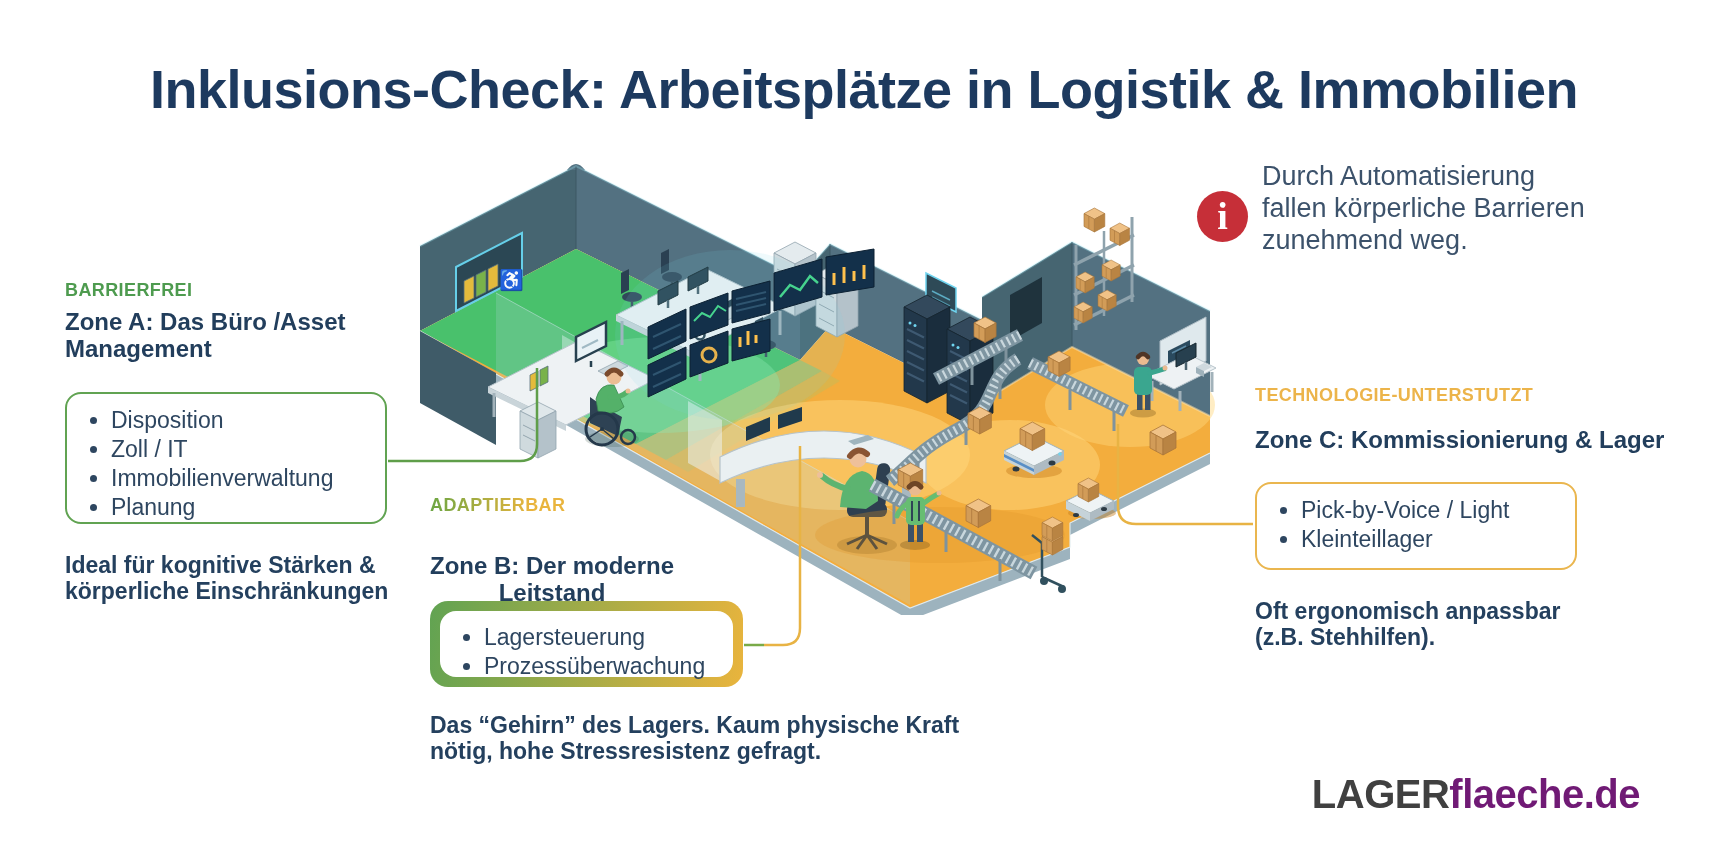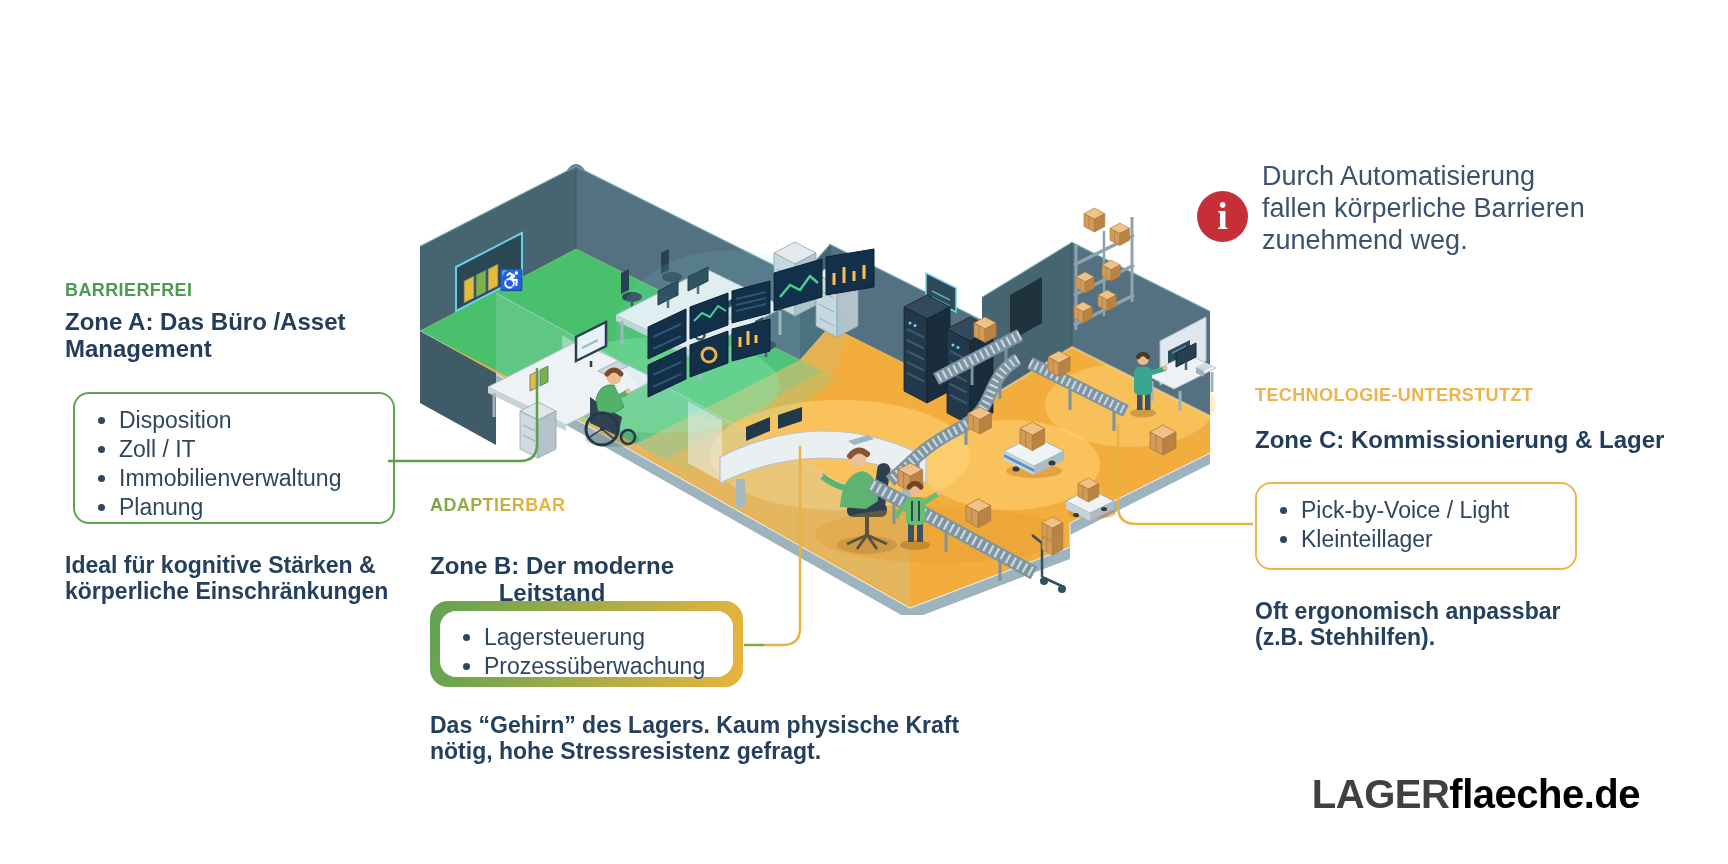--- a/index.html
+++ b/index.html
@@ -11,46 +11,47 @@
   .tag{font-size:18px;font-weight:700;letter-spacing:.4px;}
   .tag-a{left:65px;top:280px;color:#4e9b4f;}
   .tag-b{left:430px;top:495px;background:linear-gradient(90deg,#6ca644,#e9b43d 75%);
          -webkit-background-clip:text;background-clip:text;color:transparent;}
   .tag-c{left:1255px;top:385px;color:#ecb44a;}
   .zone-title{font-size:24px;font-weight:700;color:#223e5c;line-height:27px;}
   .zt-a{left:65px;top:308px;}
   .zt-b{left:430px;top:552px;text-align:center;}
   .zt-c{left:1255px;top:426px;}
   .bullet-box{box-sizing:border-box;background:#fff;border-radius:16px;}
-  .box-a{left:65px;top:392px;width:322px;height:132px;border:2px solid #61a352;margin-left:8px;}
+  .box-a{left:65px;top:392px;width:322px;height:132px;border:2px solid #61a352;}
   .box-b-wrap{left:430px;top:601px;width:313px;height:86px;border-radius:18px;
               background:linear-gradient(100deg,#61a352,#e9b43d);padding:10px;box-sizing:border-box;}
   .box-b-inner{width:100%;height:100%;background:#fff;border-radius:16px;box-sizing:border-box;}
   .box-c{left:1255px;top:482px;width:322px;height:88px;border:2px solid #eab64f;}
   .bullet-box ul, .box-b-inner ul{margin:0;padding:12px 10px 0 44px;list-style:disc;}
   .bullet-box li, .box-b-inner li{font-size:23px;color:#2e4660;line-height:29px;}
   .caption{font-size:23px;font-weight:700;color:#24405e;line-height:26px;}
   .cap-a{left:65px;top:552px;}
   .cap-b{left:430px;top:712px;}
   .cap-c{left:1255px;top:598px;}
   #info-icon{left:1197px;top:191px;width:51px;height:51px;border-radius:50%;
              background:#c62f38;color:#fff;text-align:center;line-height:51px;
              font-family:"Liberation Serif",serif;font-weight:700;font-size:38px;}
   #info-text{left:1262px;top:160px;font-size:27px;color:#3c526b;line-height:32px;font-weight:400;}
   #logo{right:88px;top:772px;font-size:40px;font-weight:700;letter-spacing:-0.5px;}
   #logo .p1{color:#404040;}
-  #logo .p2{color:#000000;}
+  #logo .p2{color:#701a75;}
   svg{display:block;}
   .overlay{pointer-events:none;}
 </style>
 </head>
 <body>
 
 <div id="canvas">
 
+  <div id="title" class="abs">Inklusions-Check: Arbeitsplätze in Logistik &amp; Immobilien</div>
 
   <div id="info-icon" class="abs">i</div>
   <div id="info-text" class="abs">
     <div>Durch Automatisierung</div>
     <div>fallen körperliche Barrieren</div>
     <div>zunehmend weg.</div>
   </div>
 
   <div class="abs tag tag-a">BARRIERFREI</div>
   <div class="abs zone-title zt-a">

